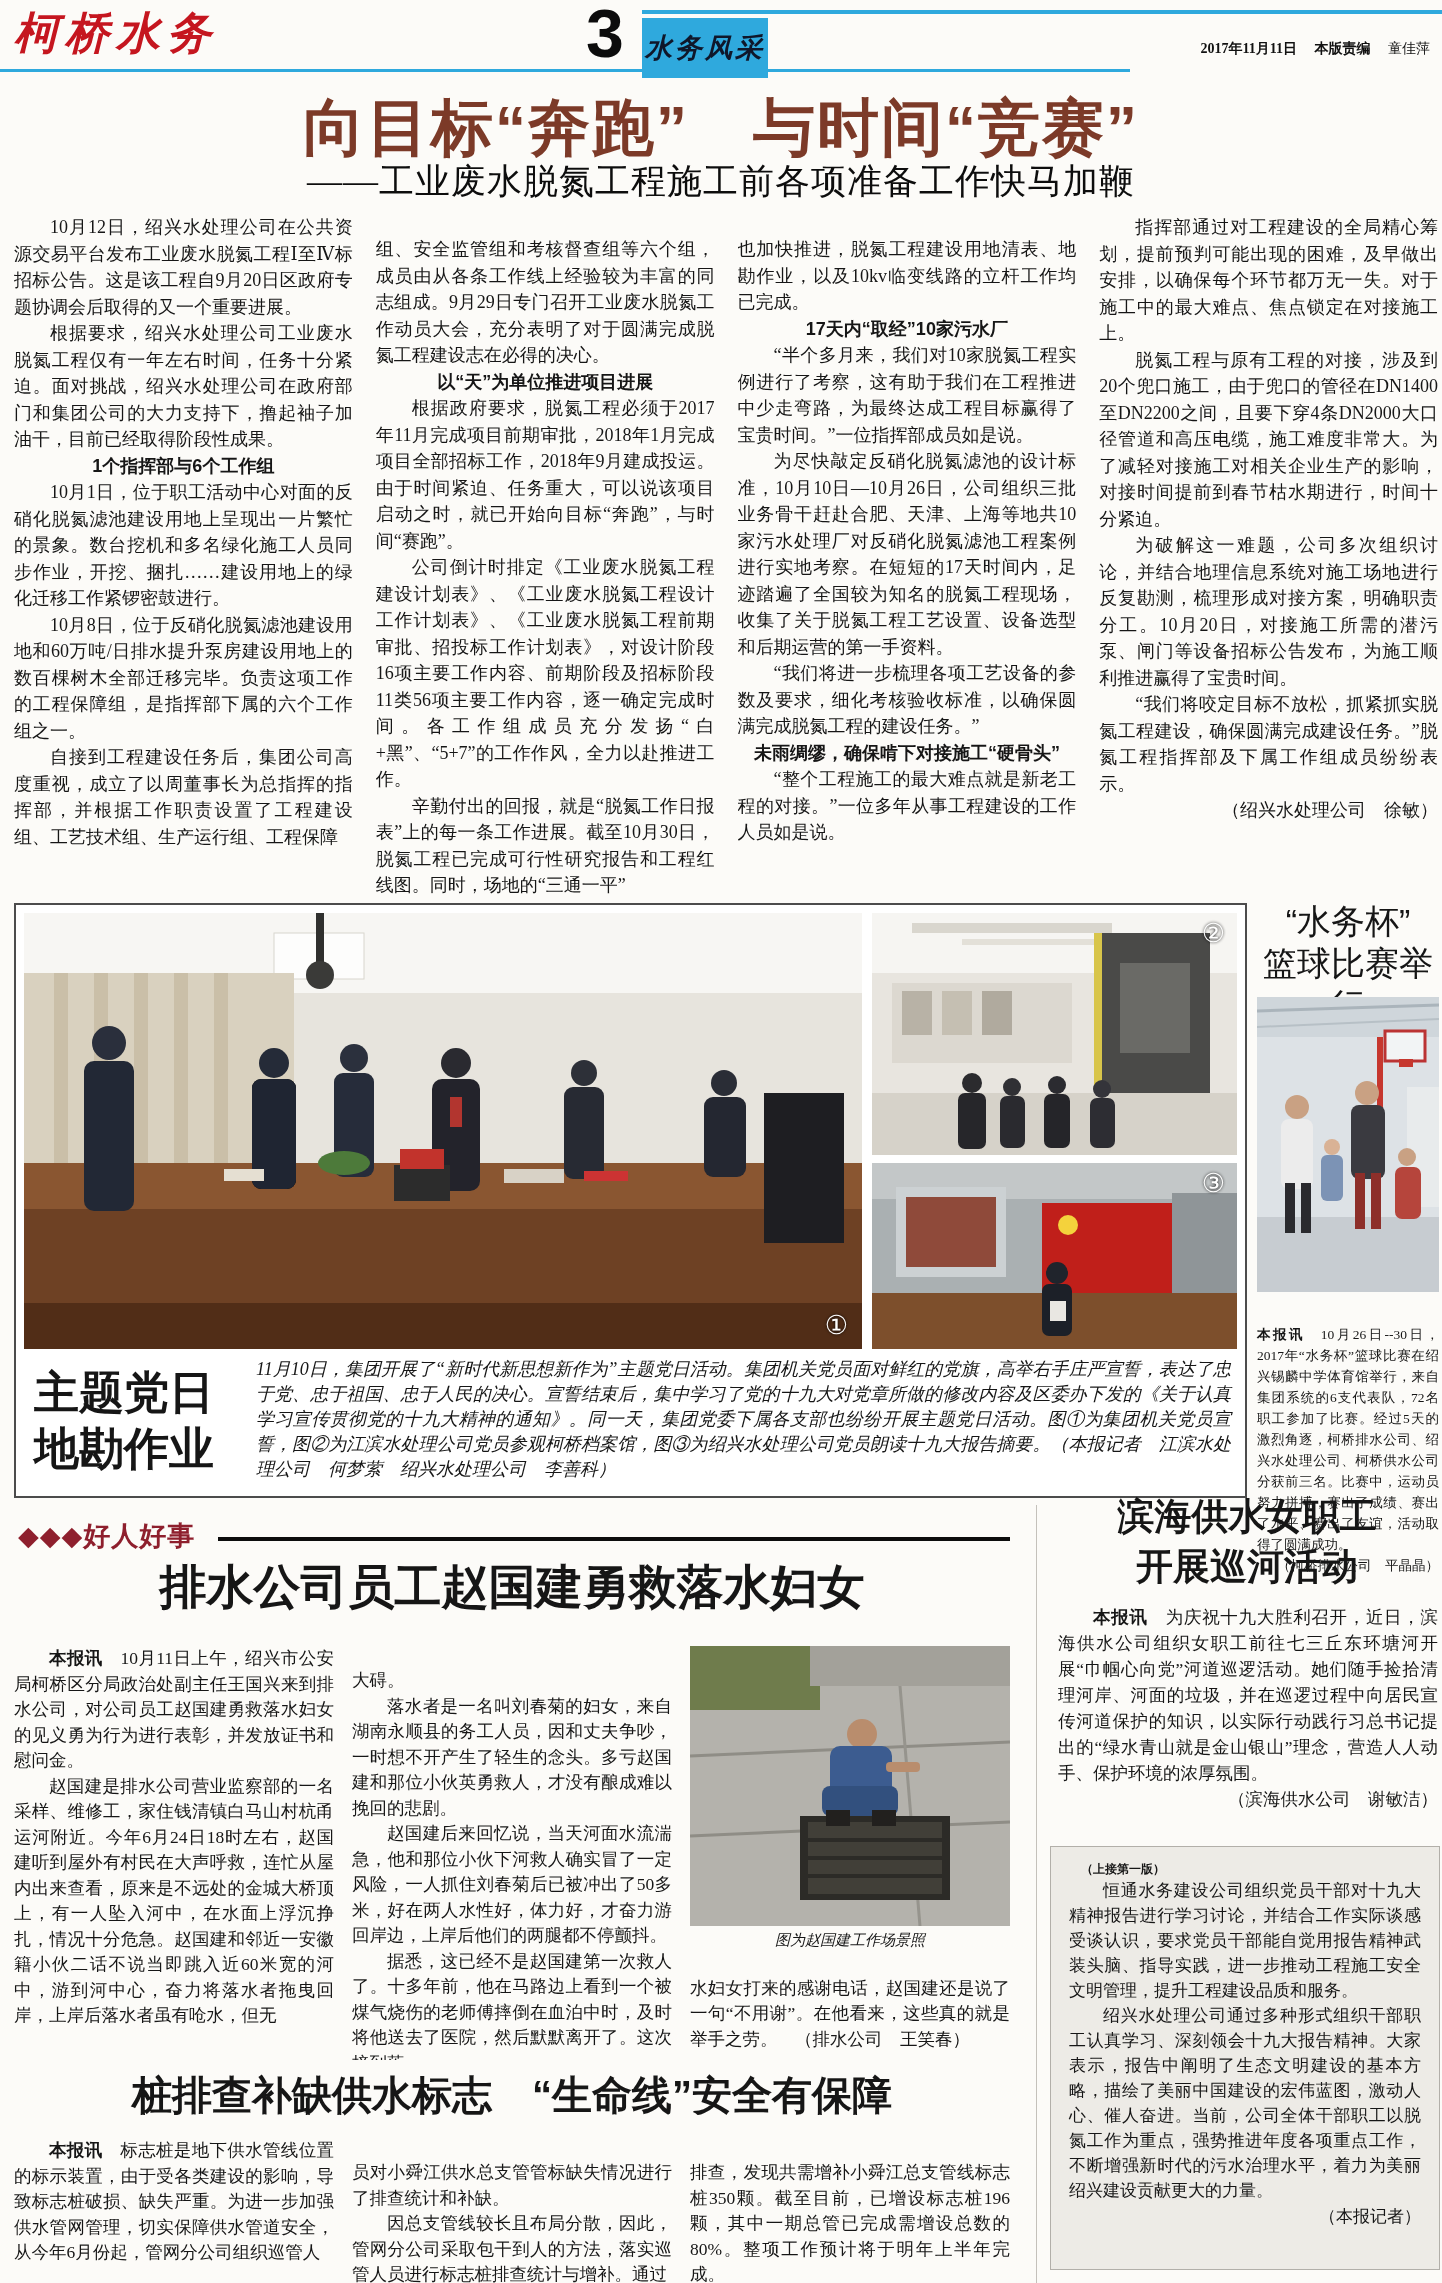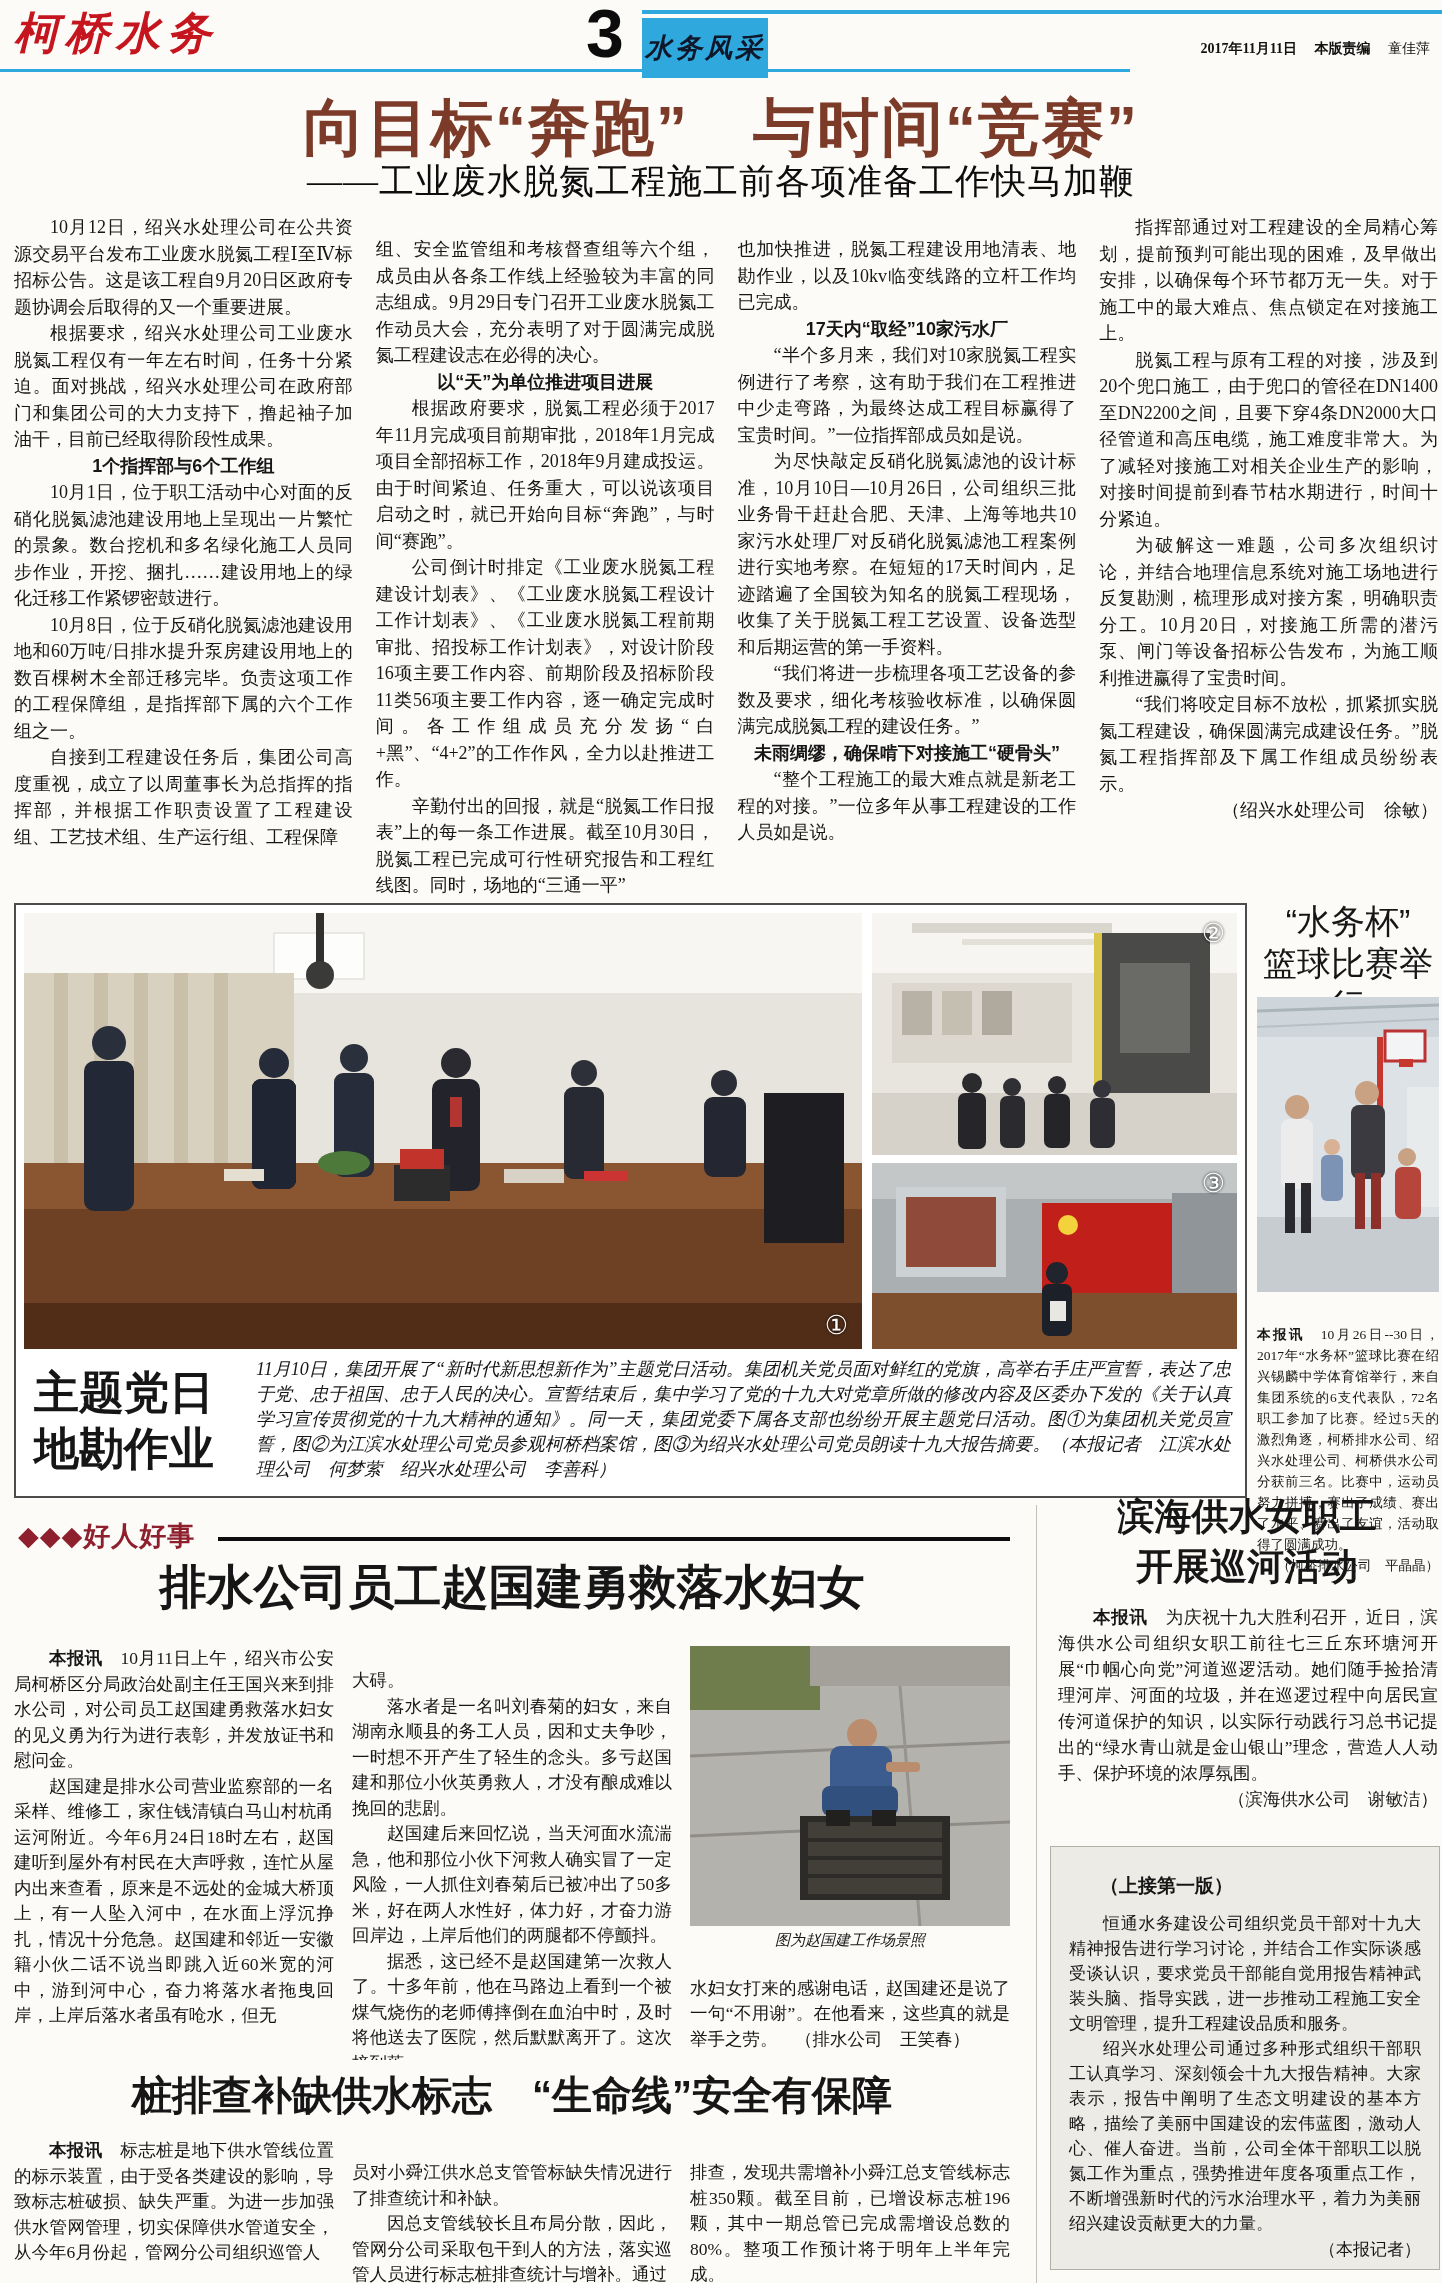--- a/index.html
+++ b/index.html
@@ -48,21 +48,21 @@
   .gd-caption{margin:2px 0 4px 0;text-align:center;font-size:15px;font-style:italic;text-indent:0;}
   
   .pile-title{left:14px;top:2068px;width:996px;text-align:center;font-size:40px;font-weight:900;font-family:"Liberation Sans","DejaVu Sans",sans-serif;}
   .pile-cols{left:14px;top:2138px;width:996px;height:145px;display:flex;gap:18px;overflow:hidden;}
   .pile-cols .col{flex:1;font-size:17.5px;line-height:25.5px;overflow:hidden;}
   
   .vrule{left:1036px;top:1505px;width:1px;height:778px;background:#c4c1bb;}
   .bh-title{left:1052px;top:1492px;width:390px;text-align:center;font-size:37px;font-weight:900;line-height:50px;font-family:"Liberation Sans","DejaVu Sans",sans-serif;}
   .bh-body{left:1058px;top:1604px;width:380px;font-size:17.5px;line-height:26px;text-align:justify;}
   .cont-box{left:1050px;top:1846px;width:390px;height:424px;background:#edebe6;border:1px solid #b2afa9;box-sizing:border-box;padding:14px 18px;}
-  .cont-box .label{margin:12px;font-weight:bold;font-size:19px;text-indent:1em;font-family:"Liberation Sans","DejaVu Sans",sans-serif;}
+  .cont-box .label{margin:0;font-weight:bold;font-size:12px;text-indent:1em;font-family:"Liberation Sans","DejaVu Sans",sans-serif;}
   .cont-box .para{font-size:17px;line-height:25px;}
   .cont-box .sign{font-size:17px;margin-top:2px;}
 </style>
 </head>
 <body>
 
 <div class="page">
 
   <div class="abs masthead">柯桥水务</div>
   <div class="abs pagenum sans">3</div>
@@ -84,21 +84,21 @@
       <p class="para">根据要求，绍兴水处理公司工业废水脱氮工程仅有一年左右时间，任务十分紧迫。面对挑战，绍兴水处理公司在政府部门和集团公司的大力支持下，撸起袖子加油干，目前已经取得阶段性成果。</p>
       <p class="subhead">1个指挥部与6个工作组</p>
       <p class="para">10月1日，位于职工活动中心对面的反硝化脱氮滤池建设用地上呈现出一片繁忙的景象。数台挖机和多名绿化施工人员同步作业，开挖、捆扎……建设用地上的绿化迁移工作紧锣密鼓进行。</p>
       <p class="para">10月8日，位于反硝化脱氮滤池建设用地和60万吨/日排水提升泵房建设用地上的数百棵树木全部迁移完毕。负责这项工作的工程保障组，是指挥部下属的六个工作组之一。</p>
       <p class="para">自接到工程建设任务后，集团公司高度重视，成立了以周董事长为总指挥的指挥部，并根据工作职责设置了工程建设组、工艺技术组、生产运行组、工程保障</p>
     </div>
     <div class="col">
       <p class="para noindent">组、安全监管组和考核督查组等六个组，成员由从各条工作线上经验较为丰富的同志组成。9月29日专门召开工业废水脱氮工作动员大会，充分表明了对于圆满完成脱氮工程建设志在必得的决心。</p>
       <p class="subhead">以“天”为单位推进项目进展</p>
       <p class="para">根据政府要求，脱氮工程必须于2017年11月完成项目前期审批，2018年1月完成项目全部招标工作，2018年9月建成投运。由于时间紧迫、任务重大，可以说该项目启动之时，就已开始向目标“奔跑”，与时间“赛跑”。</p>
-      <p class="para">公司倒计时排定《工业废水脱氮工程建设计划表》、《工业废水脱氮工程设计工作计划表》、《工业废水脱氮工程前期审批、招投标工作计划表》，对设计阶段16项主要工作内容、前期阶段及招标阶段11类56项主要工作内容，逐一确定完成时间。各工作组成员充分发扬“白+黑”、“4+2”的工作作风，全力以赴推进工作。</p>
+      <p class="para">公司倒计时排定《工业废水脱氮工程建设计划表》、《工业废水脱氮工程设计工作计划表》、《工业废水脱氮工程前期审批、招投标工作计划表》，对设计阶段16项主要工作内容、前期阶段及招标阶段11类56项主要工作内容，逐一确定完成时间。各工作组成员充分发扬“白+黑”、“5+7”的工作作风，全力以赴推进工作。</p>
       <p class="para">辛勤付出的回报，就是“脱氮工作日报表”上的每一条工作进展。截至10月30日，脱氮工程已完成可行性研究报告和工程红线图。同时，场地的“三通一平”</p>
     </div>
     <div class="col">
       <p class="para noindent">也加快推进，脱氮工程建设用地清表、地勘作业，以及10kv临变线路的立杆工作均已完成。</p>
       <p class="subhead">17天内“取经”10家污水厂</p>
       <p class="para">“半个多月来，我们对10家脱氮工程实例进行了考察，这有助于我们在工程推进中少走弯路，为最终达成工程目标赢得了宝贵时间。”一位指挥部成员如是说。</p>
       <p class="para">为尽快敲定反硝化脱氮滤池的设计标准，10月10日—10月26日，公司组织三批业务骨干赶赴合肥、天津、上海等地共10家污水处理厂对反硝化脱氮滤池工程案例进行实地考察。在短短的17天时间内，足迹踏遍了全国较为知名的脱氮工程现场，收集了关于脱氮工程工艺设置、设备选型和后期运营的第一手资料。</p>
       <p class="para">“我们将进一步梳理各项工艺设备的参数及要求，细化考核验收标准，以确保圆满完成脱氮工程的建设任务。”</p>
       <p class="subhead">未雨绸缪，确保啃下对接施工“硬骨头”</p>
       <p class="para">“整个工程施工的最大难点就是新老工程的对接。”一位多年从事工程建设的工作人员如是说。</p>

